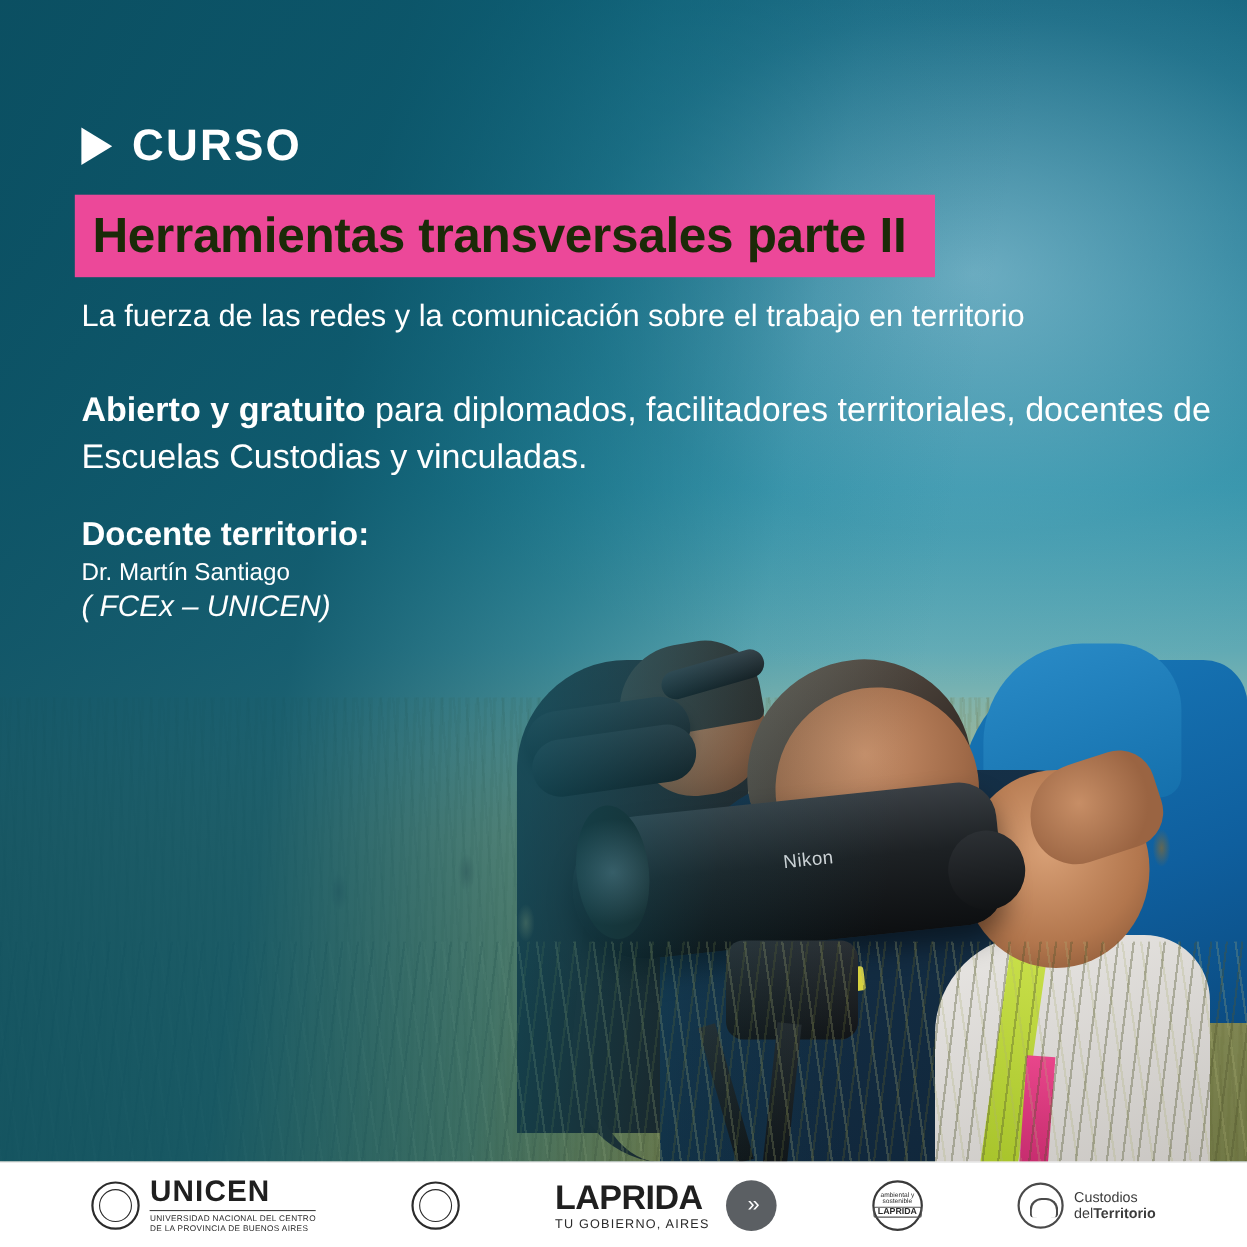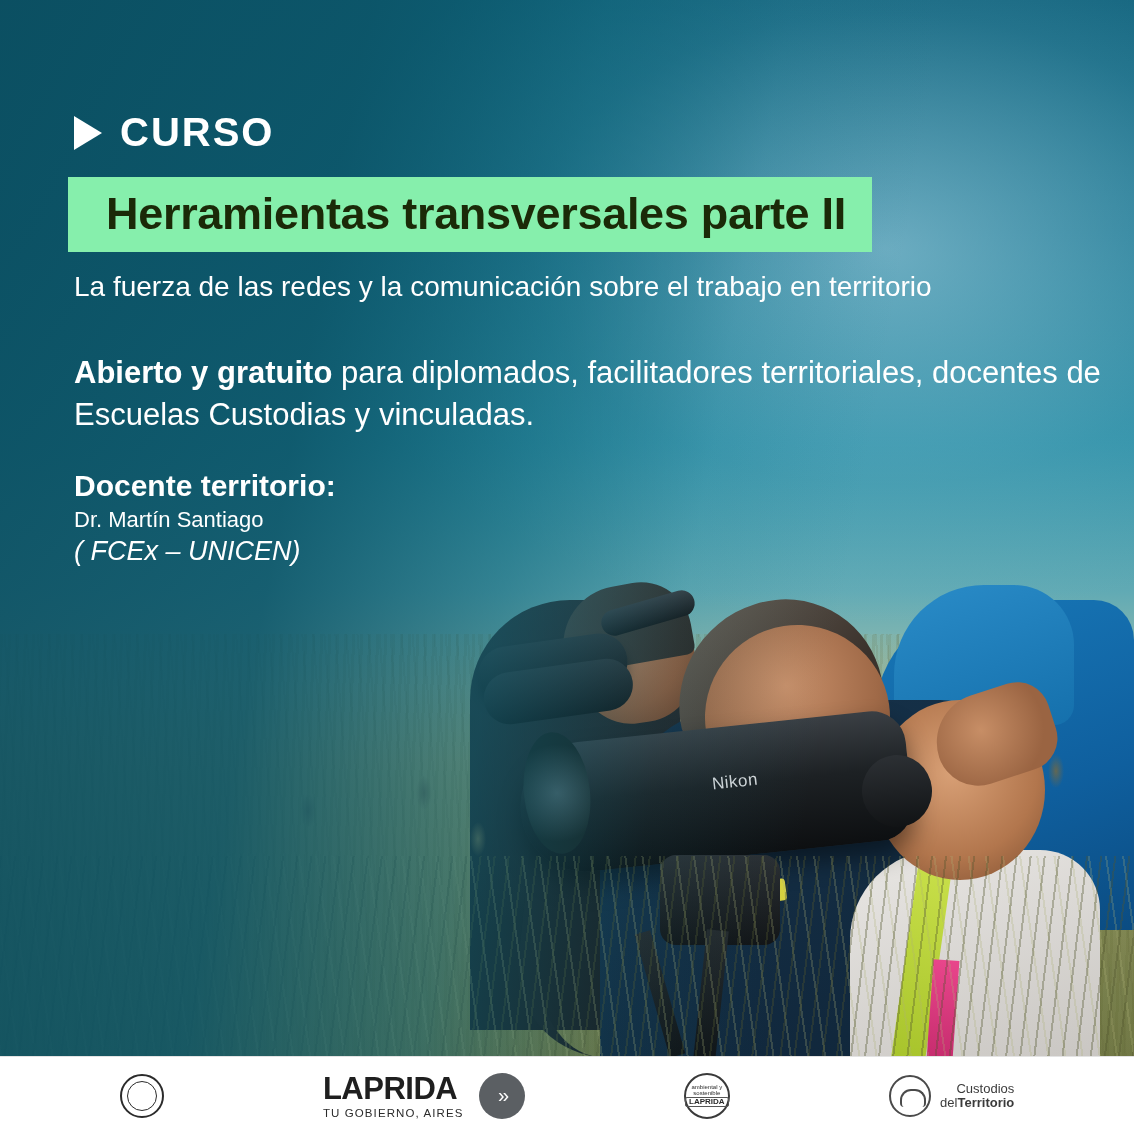--- a/index.html
+++ b/index.html
@@ -307,22 +307,22 @@
   }
   .kicker-text {
     color: #ffffff;
     font-size: 40px;
     font-weight: bold;
     letter-spacing: 2px;
   }
 
   .title-band {
     display: inline-block;
-    background: #86efac;
-    padding: 14px 26px 16px 38px;
+    background: #ec4899;
+    padding: 14px 26px 16px 16px;
     margin-left: -6px;
   }
   .title-band span {
     color: #1b2a08;
     font-size: 45px;
     font-weight: bold;
     letter-spacing: -0.3px;
     line-height: 1;
     white-space: nowrap;
   }
@@ -430,21 +430,21 @@
     position: relative; flex: none;
   }
   .cust-mark::before {
     content: "";
     position: absolute; left: 9px; top: 12px;
     width: 22px; height: 16px;
     border-radius: 11px 11px 4px 4px;
     border: 2px solid #4a4a4a;
     border-bottom: none;
   }
-  .cust-text .c1 { font-size: 13px; color: #3b3b3b; line-height: 1.05; text-align: right; }
+  .cust-text .c1 { font-size: 13px; color: #3b3b3b; line-height: 1.05; }
   .cust-text .c2 { font-size: 13px; color: #3b3b3b; line-height: 1.05; }
   .cust-text .c2 b { font-weight: bold; }
 </style>
 </head>
 <body>
 
 <div class="poster">
 
   <div class="photo">
     <div class="field"></div>
@@ -510,20 +510,30 @@
     <div class="teacher">
       <div class="lbl">Docente territorio:</div>
       <div class="name">Dr. Martín Santiago</div>
       <div class="aff">( FCEx – UNICEN)</div>
     </div>
 
   </div>
 
   <div class="footer">
 
+    <div class="logo">
+      <div class="seal"></div>
+      <div class="unicen-text">
+        <div class="u-main">UNICEN</div>
+        <div class="u-sub">
+          <div>UNIVERSIDAD NACIONAL DEL CENTRO</div>
+          <div>DE LA PROVINCIA DE BUENOS AIRES</div>
+        </div>
+      </div>
+    </div>
 
     <div class="logo">
       <div class="seal"></div>
     </div>
 
     <div class="logo">
       <div class="laprida-text">
         <div class="l-main">LAPRIDA</div>
         <div class="l-sub">TU GOBIERNO, AIRES</div>
       </div>

